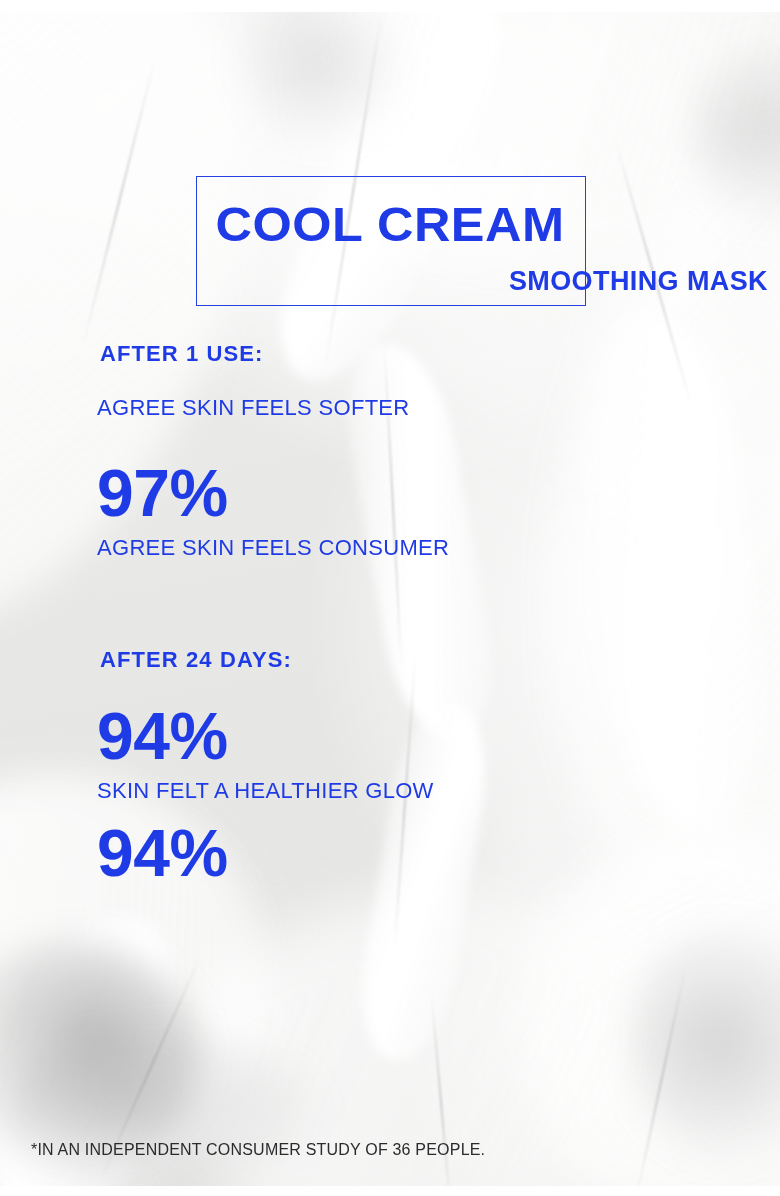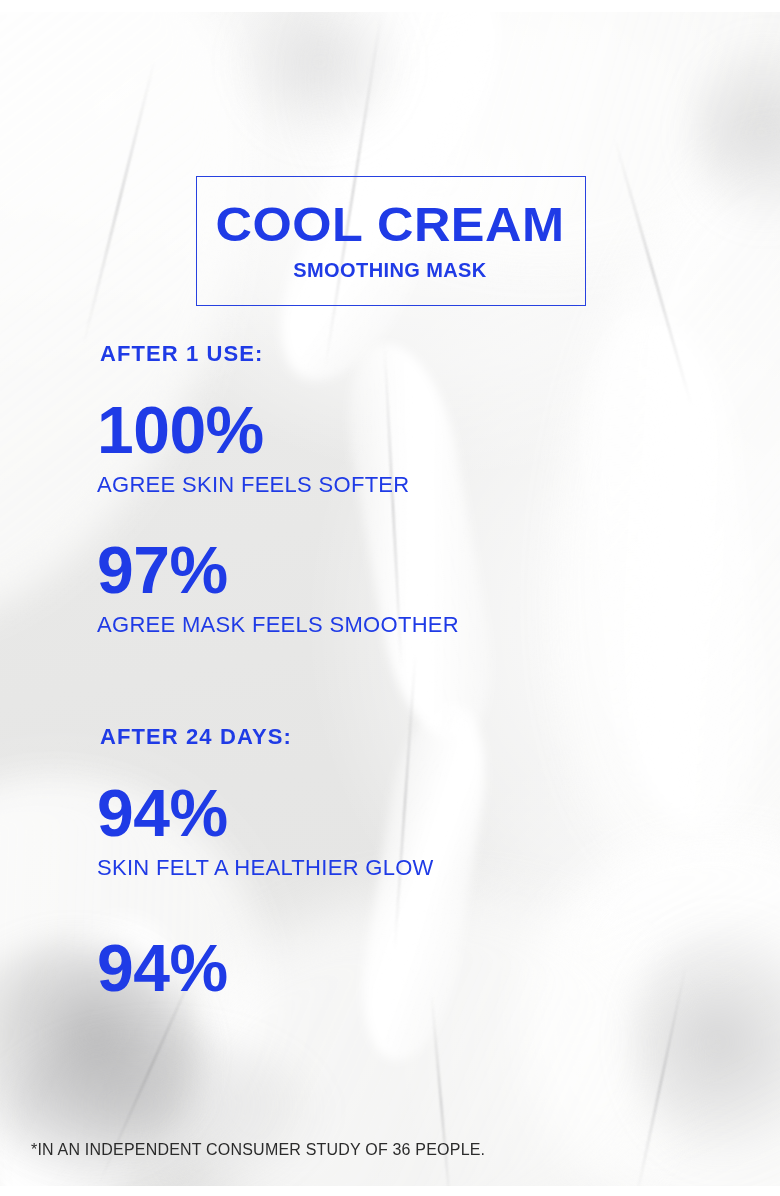--- a/index.html
+++ b/index.html
@@ -139,28 +139,29 @@
     font-size: 49px;
     font-weight: 700;
     line-height: 1.0;
     letter-spacing: 0.5px;
     color: #1F3BE6;
     white-space: nowrap;
     transform: scaleX(1.03);
   }
 
   .title-sub {
-    margin: 4px;
+    margin: 12px;
     padding-top: 7px;
-    font-size: 20px;
+    font-size: 27px;
     font-weight: 700;
     line-height: 1.0;
     letter-spacing: 0.4px;
     color: #1F3BE6;
     white-space: nowrap;
+    text-align: right;
   }
 
   .stats {
     position: absolute;
     left: 97px;
     top: 340px;
     width: 640px;
   }
 
   .group-label {
@@ -196,21 +197,21 @@
 
   
   .group-1 .group-label { margin-bottom: 32px; }
   .group-1 .stat-1 .stat-value { margin-bottom: 11px; }
   .group-1 .stat-1 .stat-label { margin-bottom: 41px; }
   .group-1 .stat-2 .stat-value { margin-bottom: 11px; }
 
   .group-2 { margin-top: 90px; }
   .group-2 .group-label { margin-bottom: 32px; }
   .group-2 .stat-1 .stat-value { margin-bottom: 11px; }
-  .group-2 .stat-1 .stat-label { margin-bottom: 56px; }
+  .group-2 .stat-1 .stat-label { margin-bottom: 18px; }
   .group-2 .stat-2 .stat-value { margin-bottom: 11px; }
 
   .footnote {
     position: absolute;
     left: 31px;
     top: 1142px;
     font-size: 16px;
     font-weight: 400;
     letter-spacing: 0.2px;
     color: #2b2b2b;
@@ -267,27 +268,26 @@
       <h1 class="title-main">COOL CREAM</h1>
       <h2 class="title-sub">SMOOTHING MASK</h2>
     </div>
 
     <div class="stats">
 
       <div class="group group-1">
         <p class="group-label">AFTER 1 USE:</p>
 
         <div class="stat stat-1">
-          <p class="stat-value">100%</p>
           <p class="stat-label">AGREE SKIN FEELS SOFTER</p>
         </div>
 
         <div class="stat stat-2">
           <p class="stat-value">97%</p>
-          <p class="stat-label">AGREE MASK FEELS SMOOTHER</p>
+          <p class="stat-label">AGREE SKIN FEELS CONSUMER</p>
         </div>
       </div>
 
       <div class="group group-2">
         <p class="group-label">AFTER 24 DAYS:</p>
 
         <div class="stat stat-1">
           <p class="stat-value">94%</p>
           <p class="stat-label">SKIN FELT A HEALTHIER GLOW</p>
         </div>

